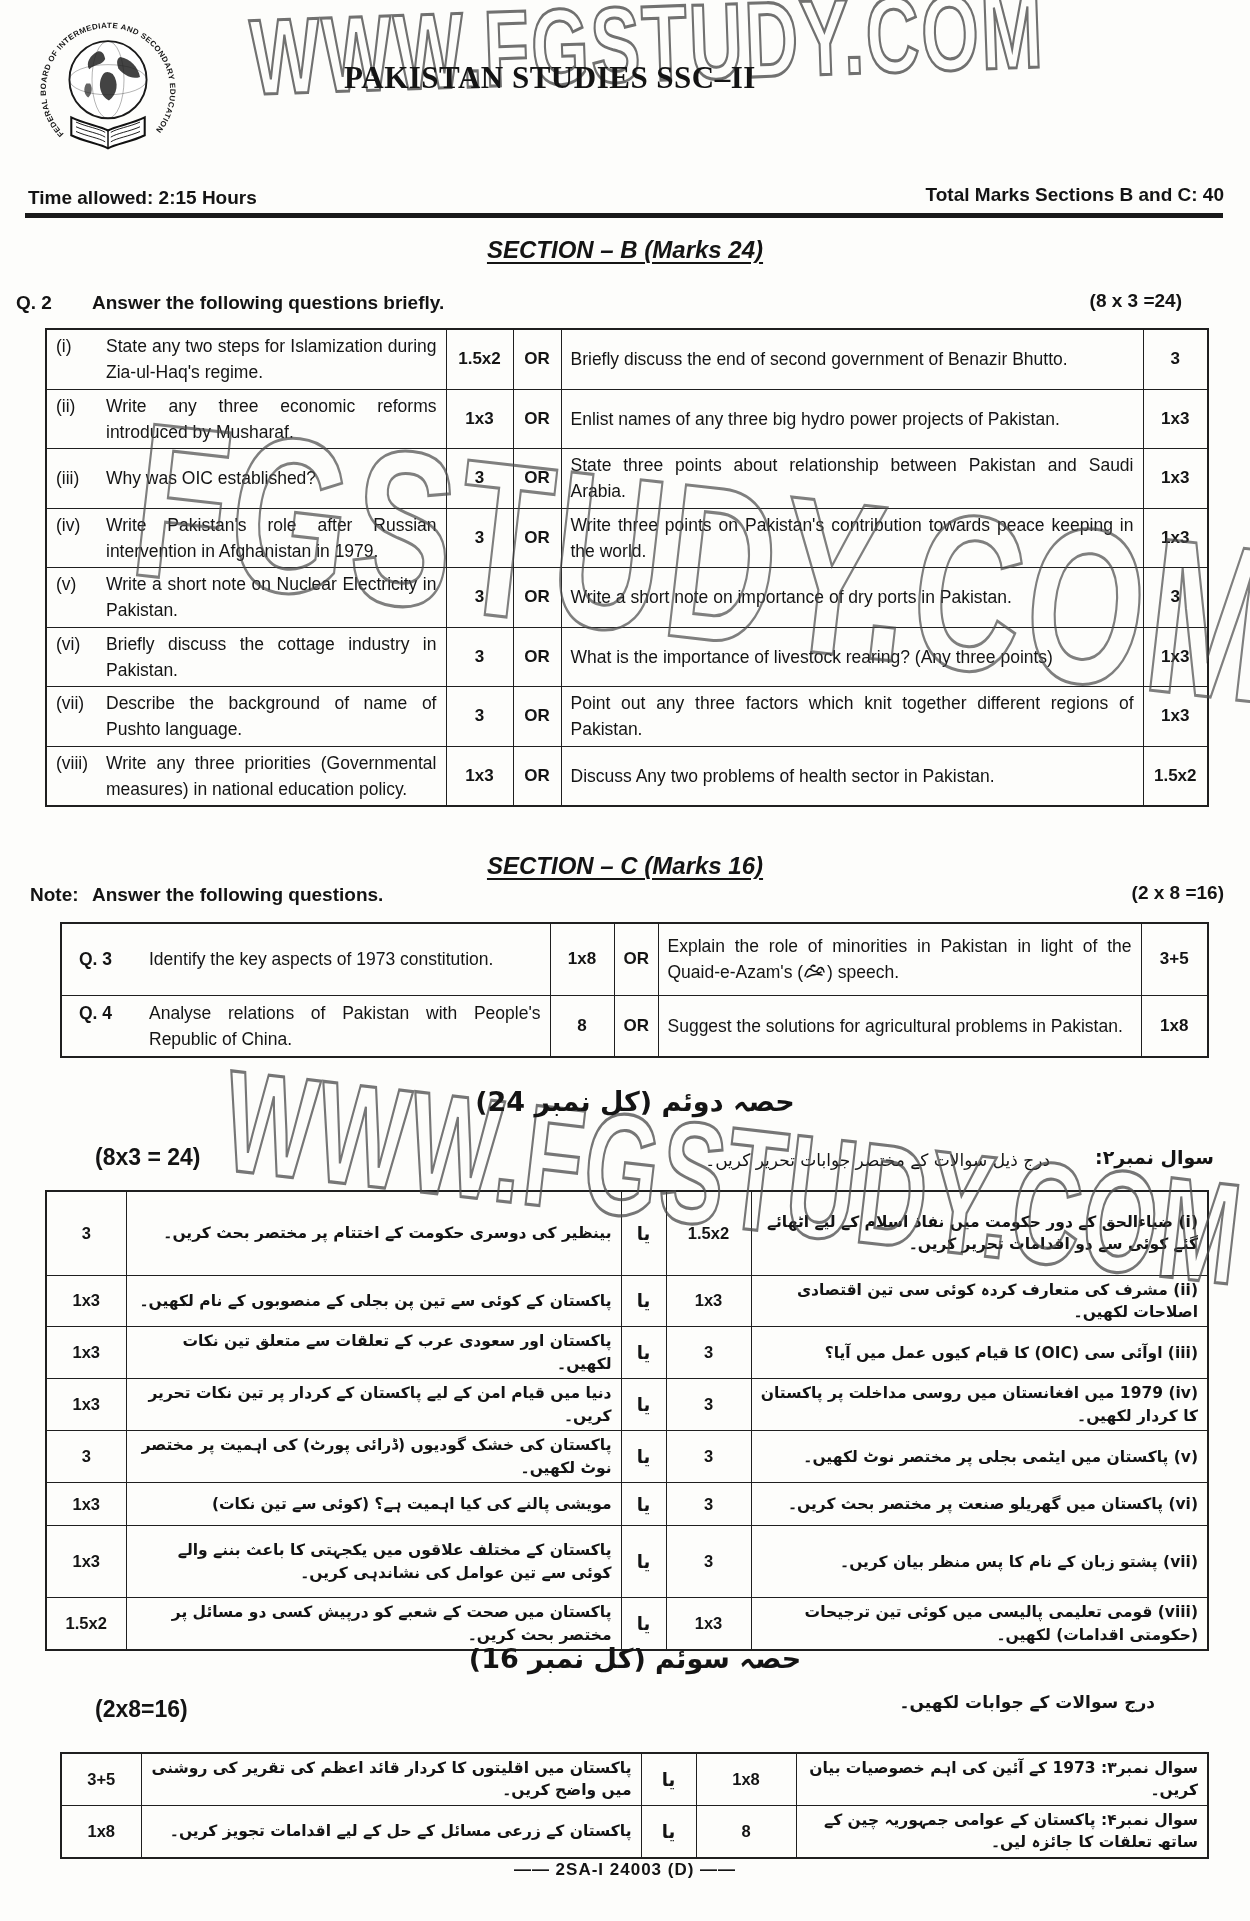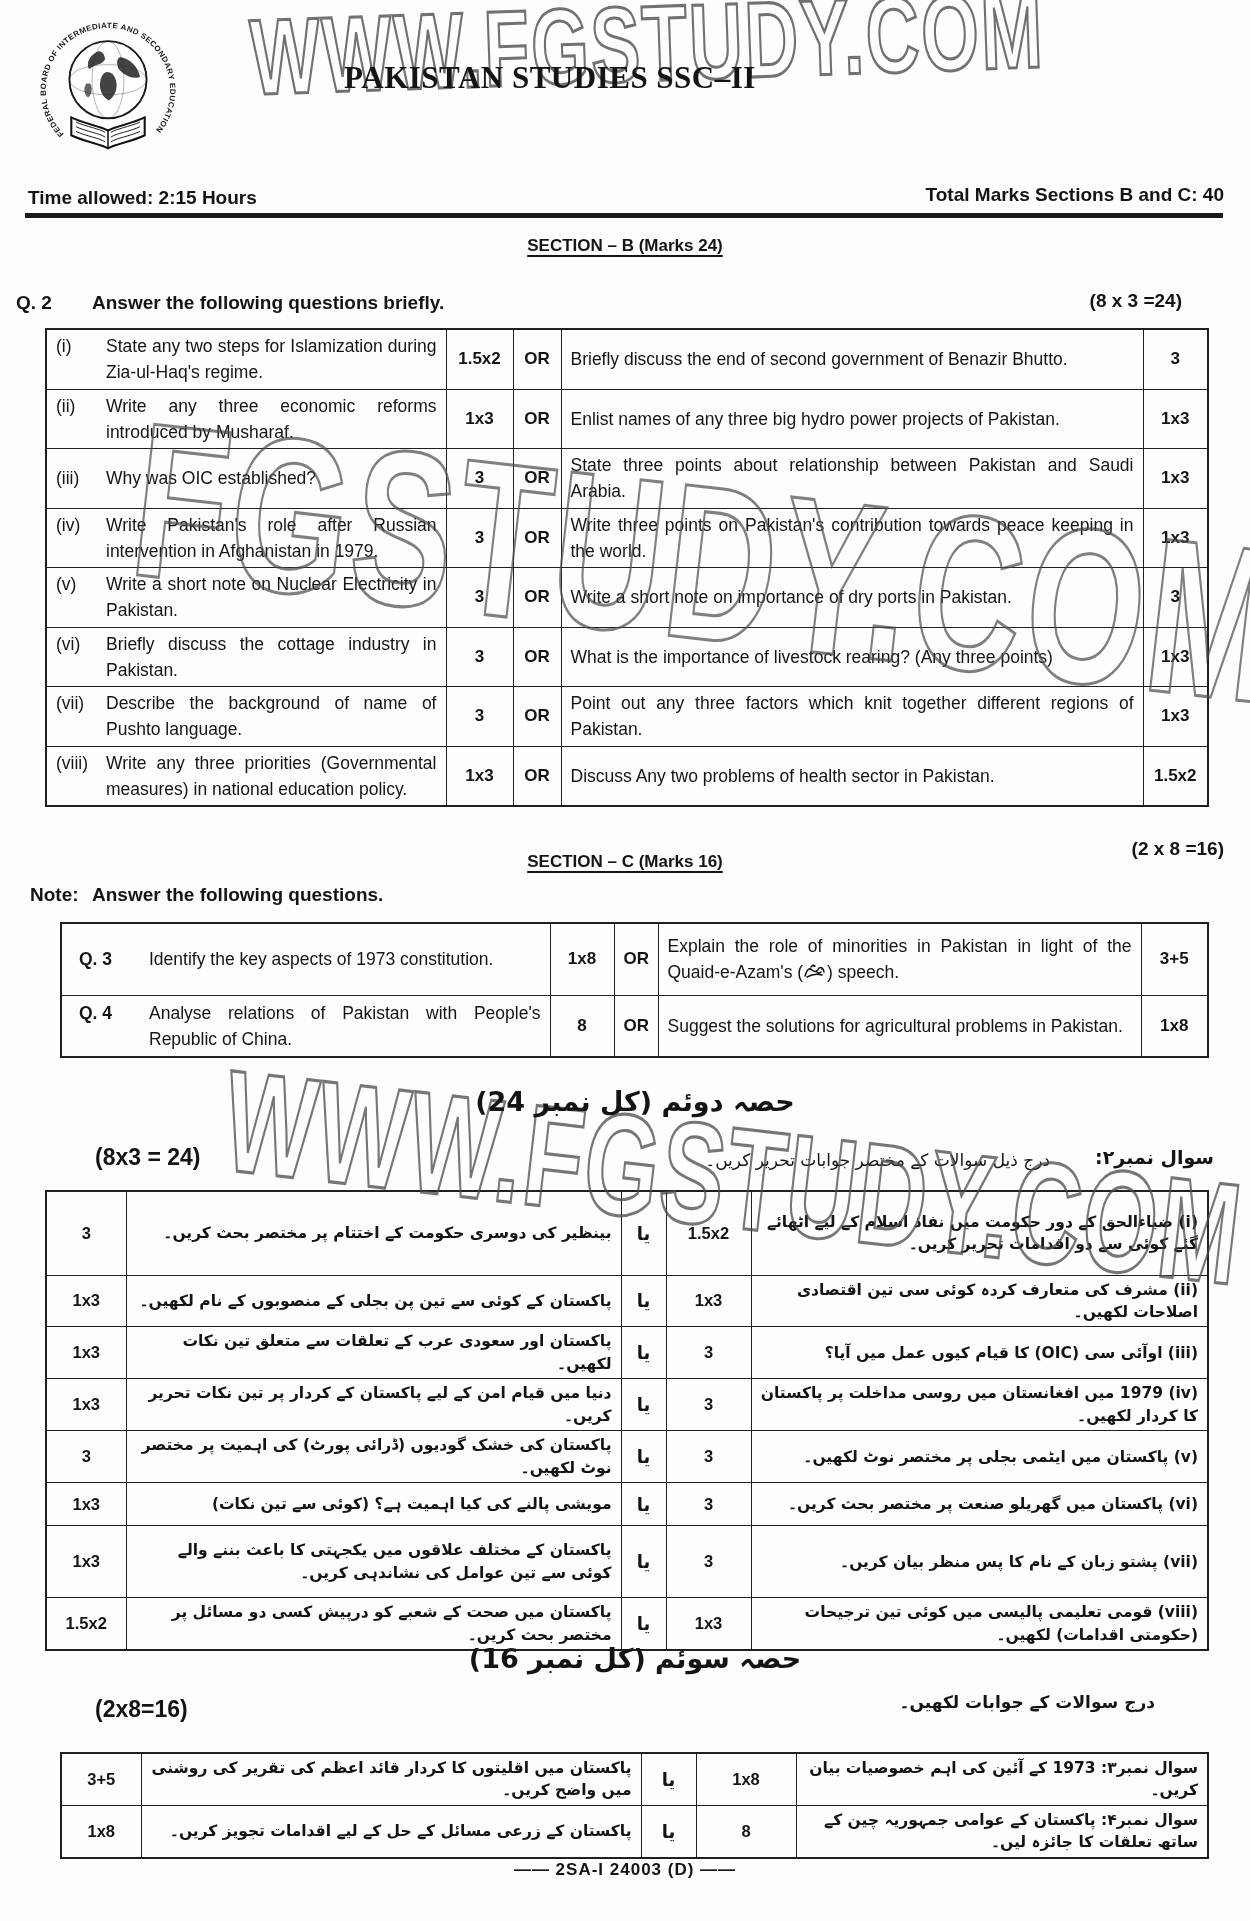--- a/index.html
+++ b/index.html
@@ -19,27 +19,27 @@
 
   
   .logo{position:absolute;left:28px;top:10px;z-index:2;}
   .title{position:absolute;left:180px;width:740px;top:60px;text-align:center;
          font-size:31px;font-weight:700;letter-spacing:.5px;z-index:6;font-family:Liberation Serif, serif;}
   .time{position:absolute;left:28px;top:187px;font-size:21px;font-weight:700;}
   .total{position:absolute;right:26px;top:184px;font-size:21px;font-weight:700;}
   .rule{position:absolute;left:25px;top:213px;width:1198px;height:5px;background:#1a1a1a;}
 
   
-  .sec-head{position:absolute;left:0;right:0;text-align:center;font-size:17px;font-weight:700;
-            text-decoration:underline;text-decoration-thickness:2px;
+  .sec-head{position:absolute;left:0;right:0;text-align:center;font-size:24px;font-weight:700;
+            font-style:italic;text-decoration:underline;text-decoration-thickness:2px;
             text-underline-offset:4px;}
   .sb{top:236px;} .sc{top:852px;}
   .inl{position:absolute;font-size:19px;font-weight:700;}
   .q2-label{left:16px;top:292px;} .q2-text{left:92px;top:292px;} .q2-marks{right:68px;top:290px;}
-  .note-label{left:30px;top:884px;} .note-text{left:92px;top:884px;} .note-marks{right:26px;top:838px;margin-left:8px;}
+  .note-label{left:30px;top:884px;} .note-text{left:92px;top:884px;} .note-marks{right:26px;top:882px;margin-left:8px;}
 
   
   table.tb{position:absolute;border-collapse:collapse;table-layout:fixed;z-index:2;}
   table.tb td{border:1.6px solid #1f1f1f;vertical-align:middle;padding:3px 9px;overflow:hidden;}
   table.tb{border:2.5px solid #1f1f1f;}
   #table-b{left:45px;top:328px;width:1162px;}
   #table-b tr{height:59px;}
   #table-c{left:60px;top:922px;width:1147px;}
   #table-c tr:nth-child(1){height:72px;}
   #table-c tr:nth-child(2){height:62px;}

